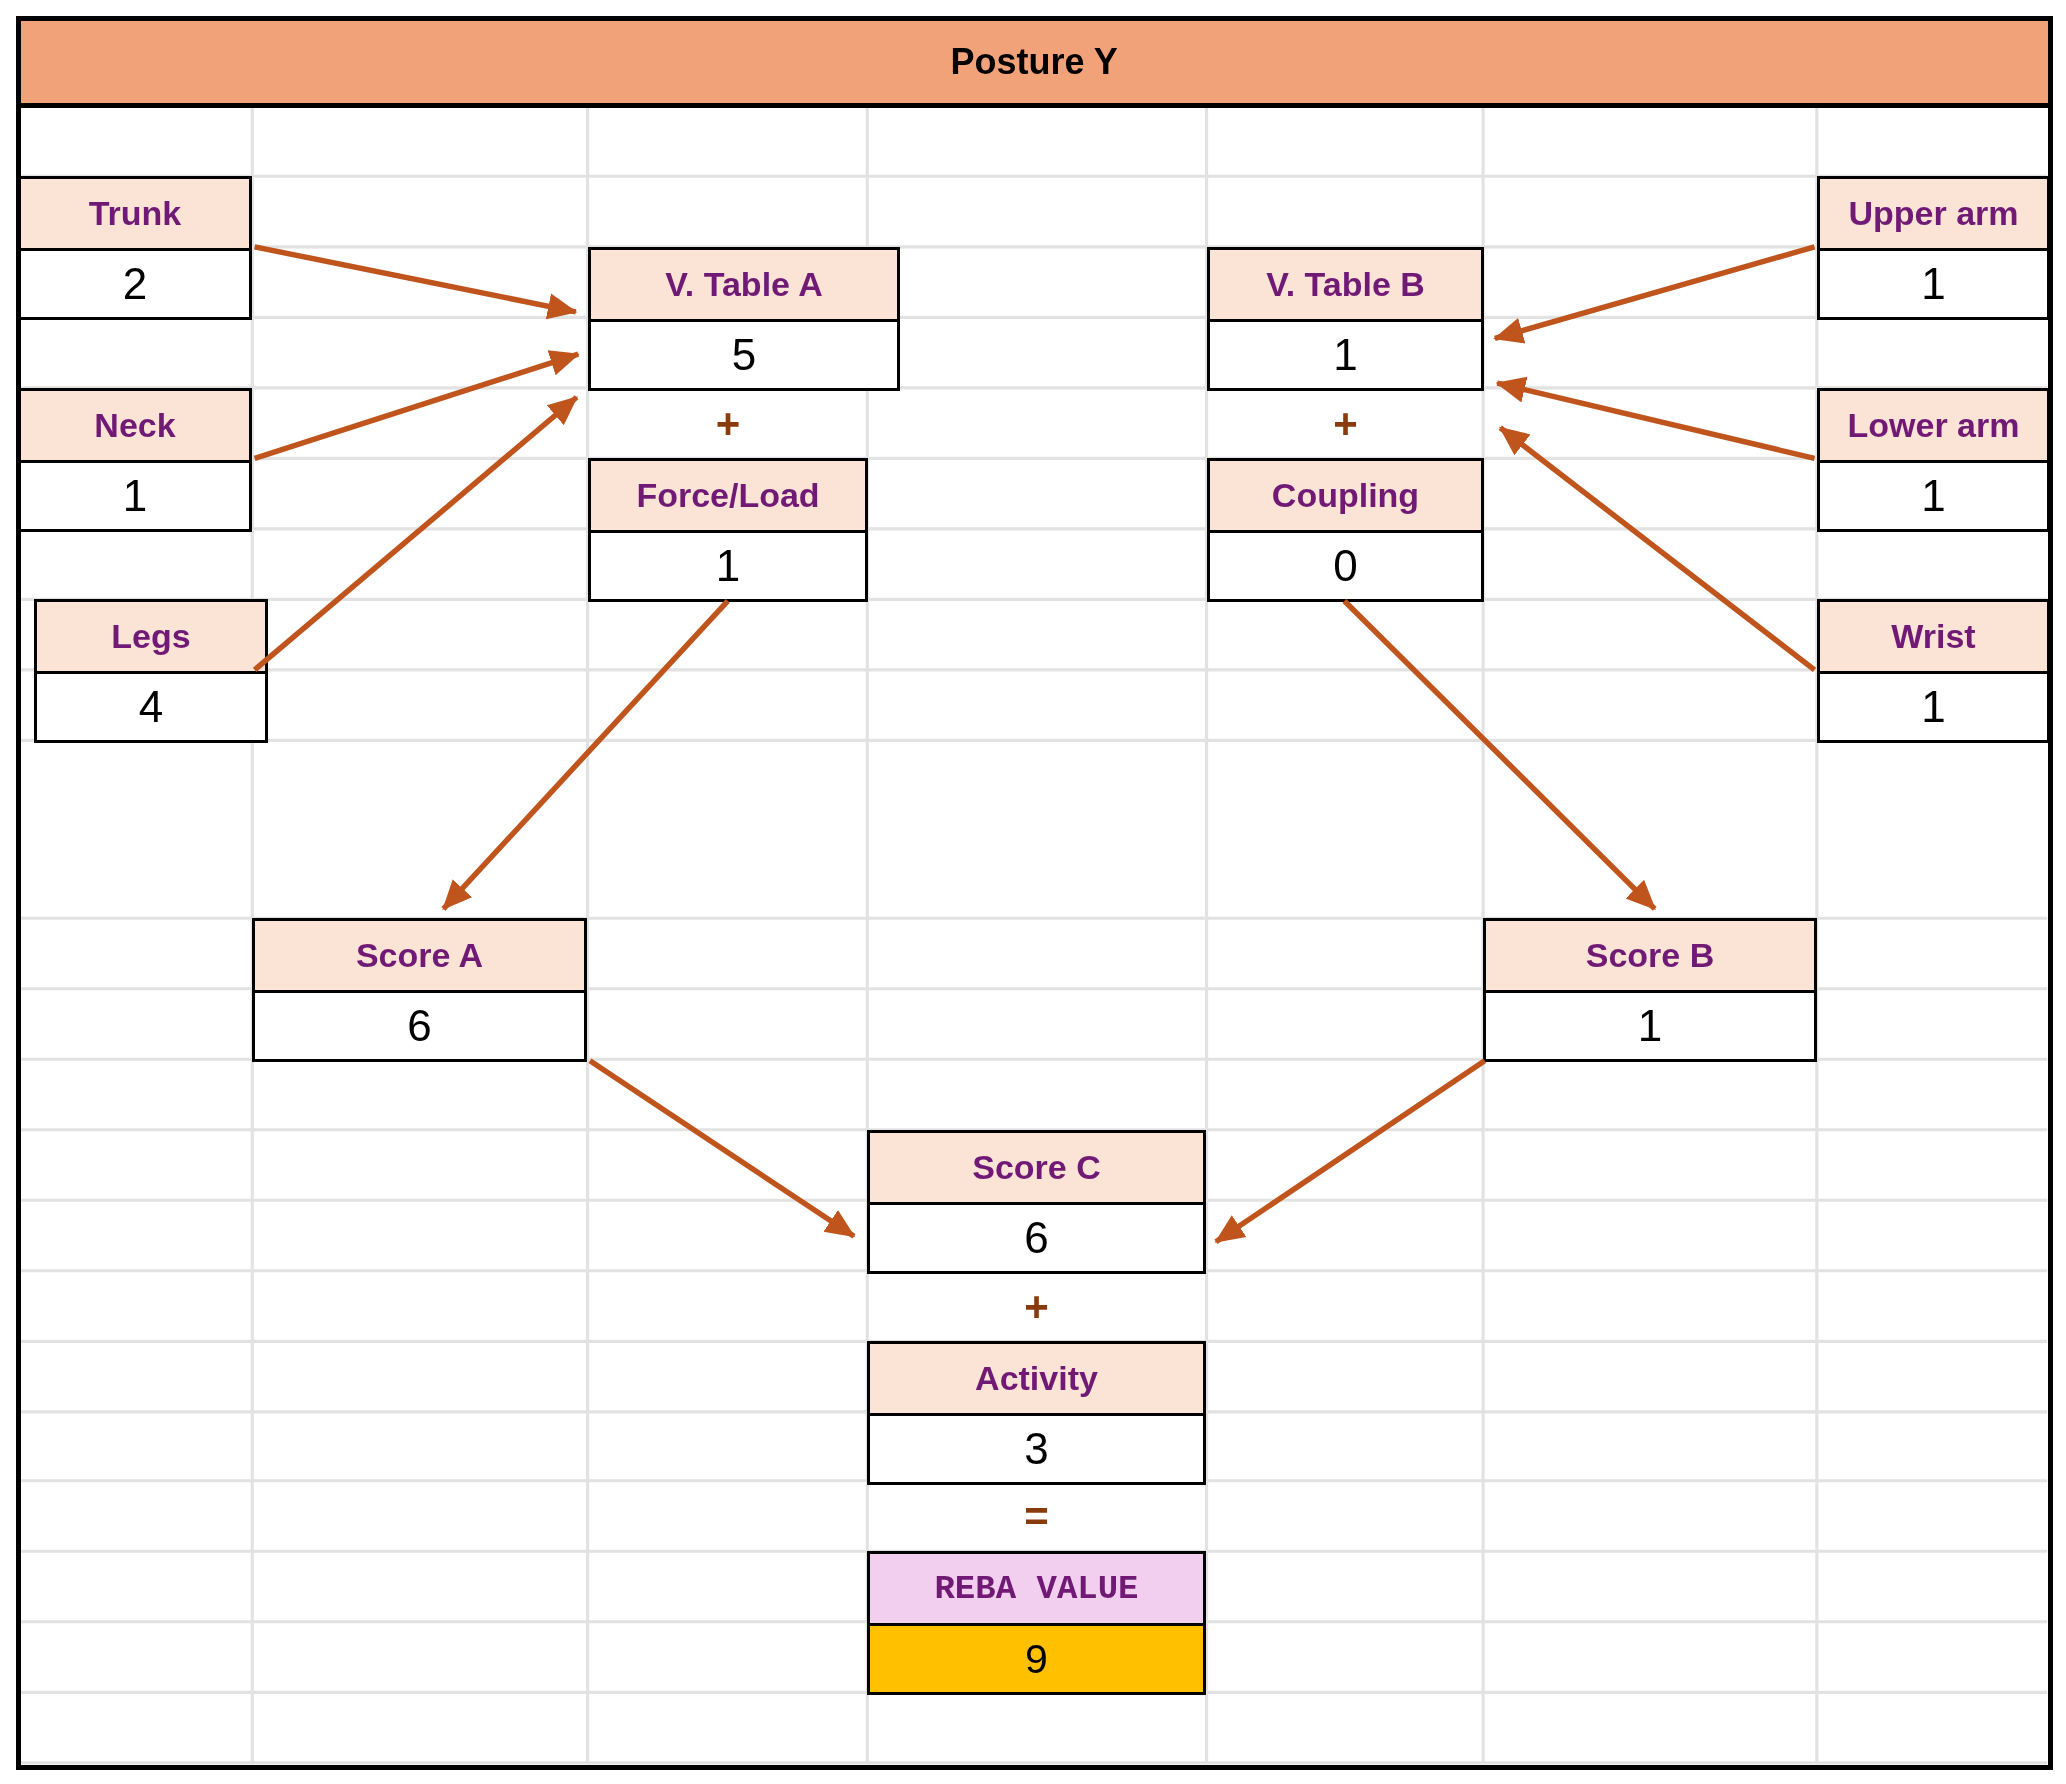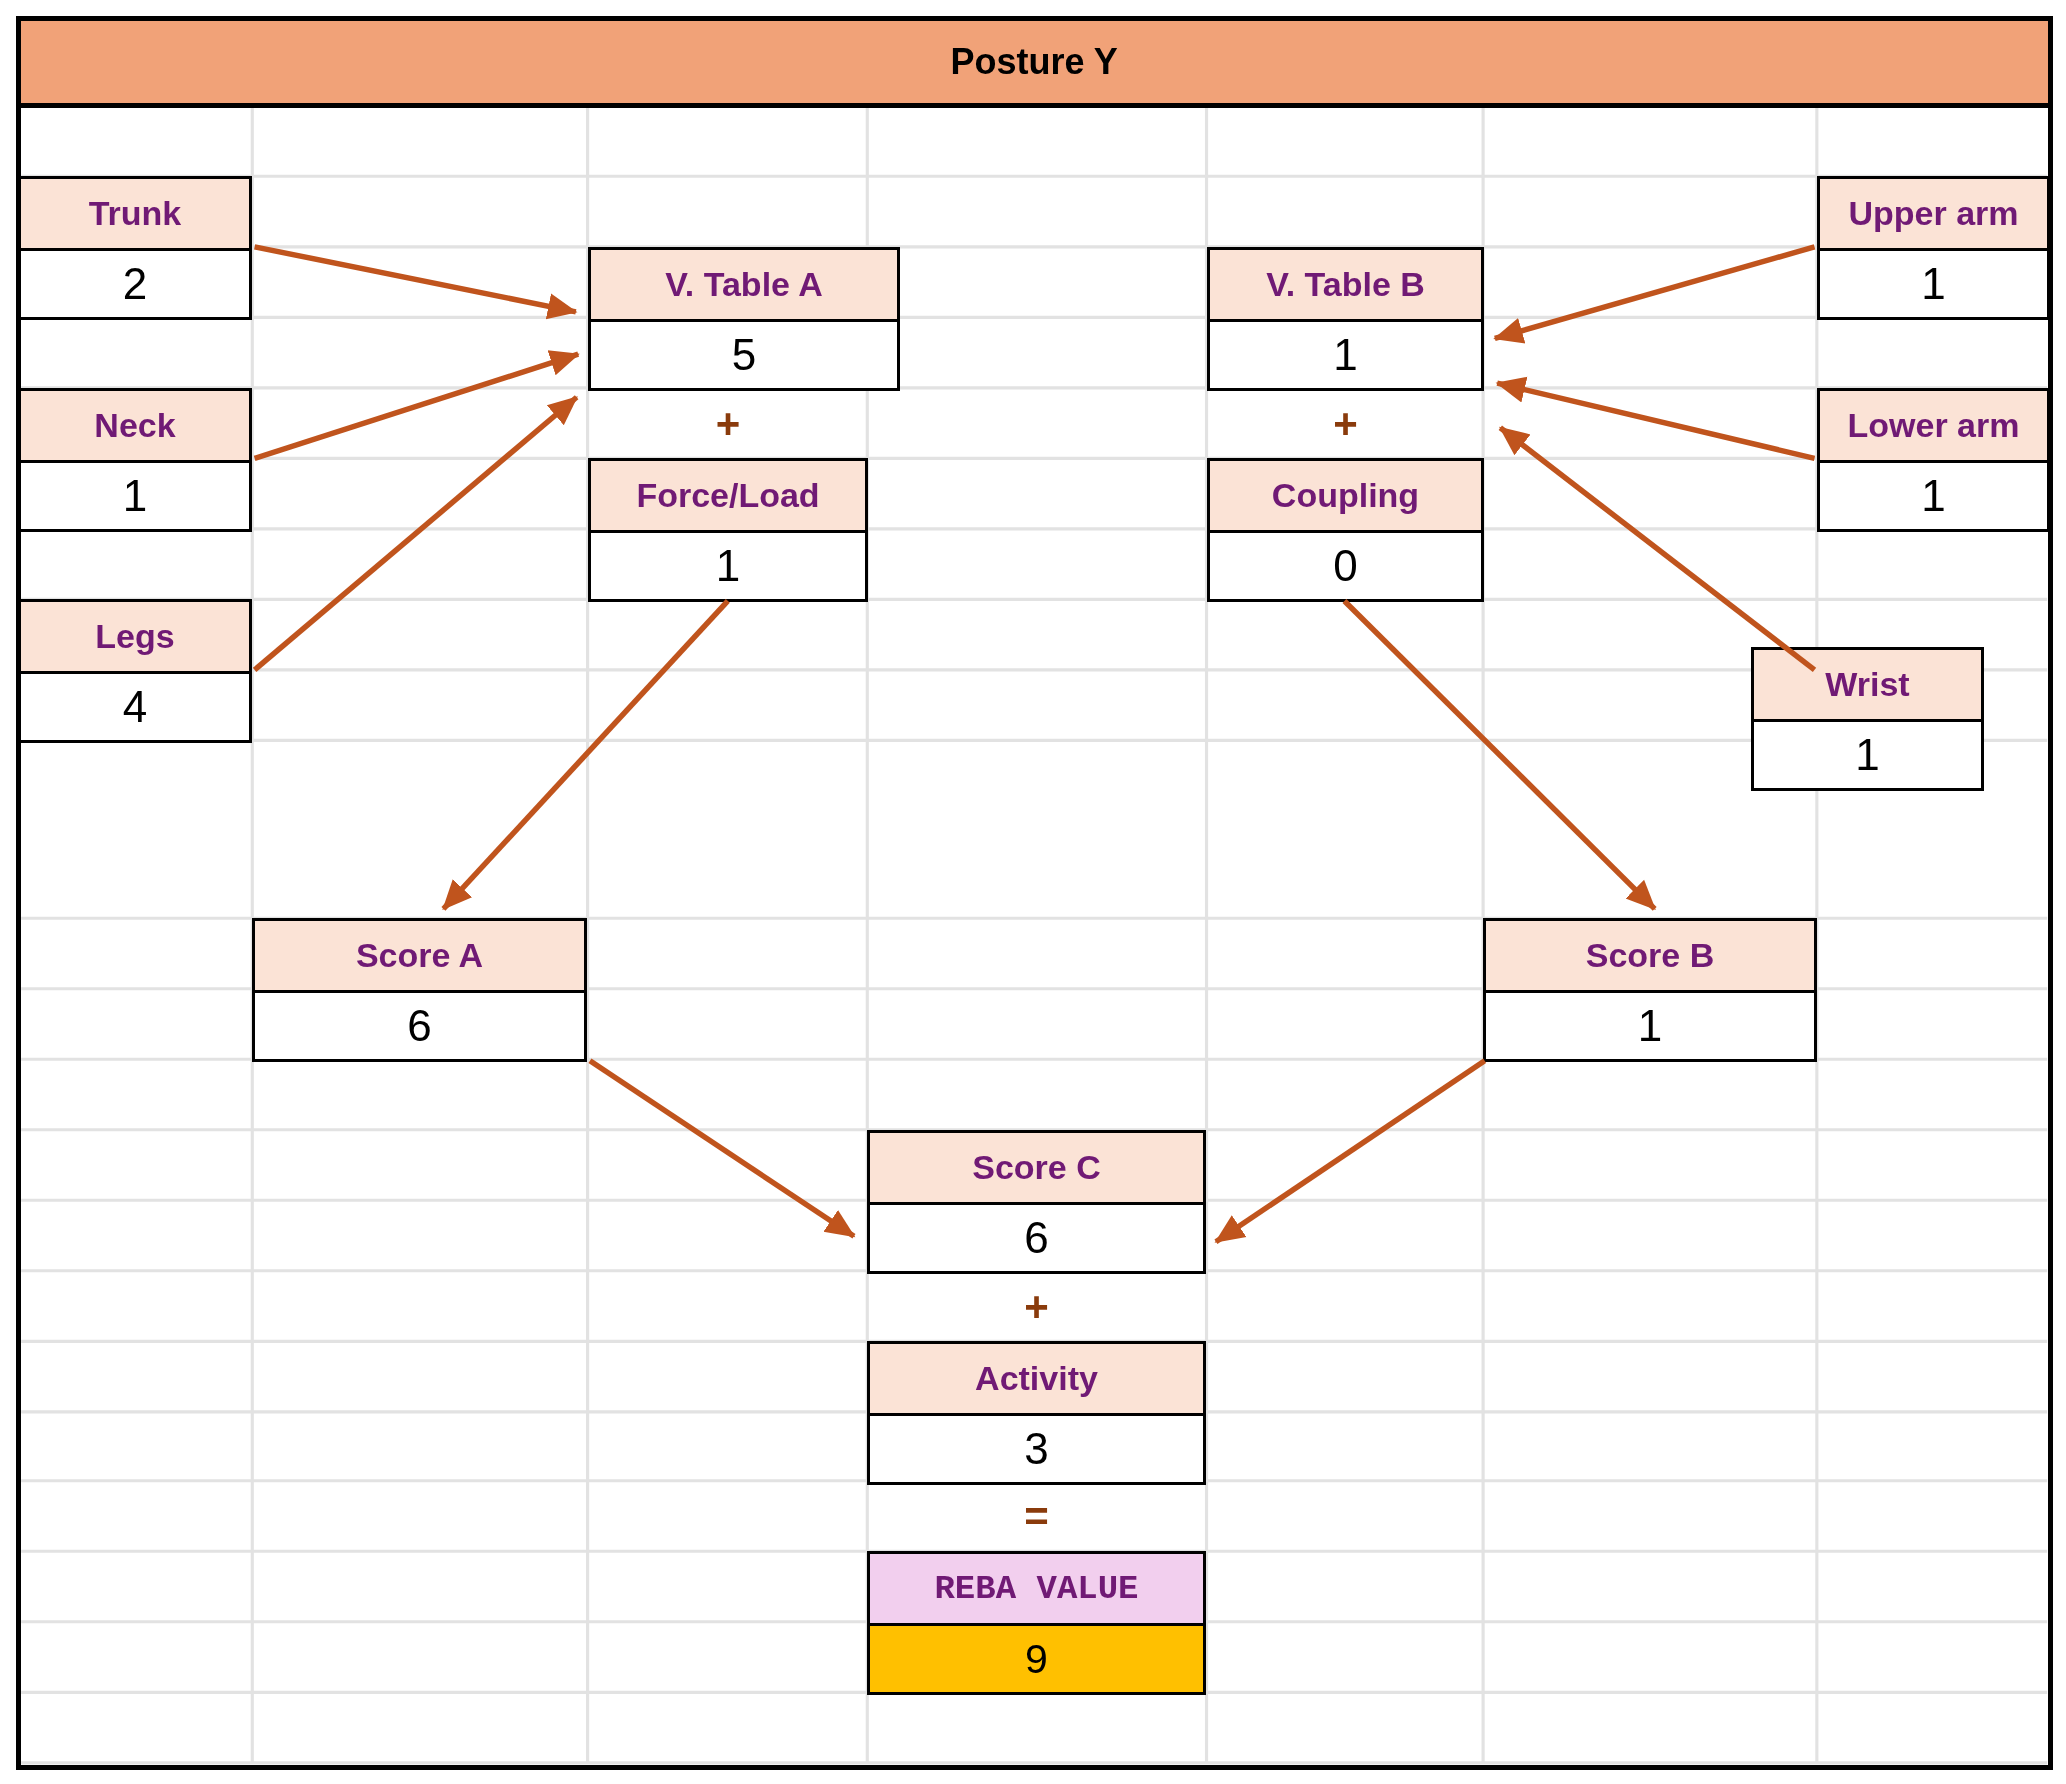--- a/index.html
+++ b/index.html
@@ -97,21 +97,21 @@
   </div>
 
   <div class="node" style="left:18px;top:176px;width:234px;">
     <div class="node-header">Trunk</div>
     <div class="node-value">2</div>
   </div>
   <div class="node" style="left:18px;top:388px;width:234px;">
     <div class="node-header">Neck</div>
     <div class="node-value">1</div>
   </div>
-  <div class="node" style="left:18px;top:599px;width:234px;">
+  <div class="node" style="left:34px;top:599px;width:234px;">
     <div class="node-header">Legs</div>
     <div class="node-value">4</div>
   </div>
 
   <div class="node" style="left:588px;top:247px;width:312px;">
     <div class="node-header">V. Table A</div>
     <div class="node-value">5</div>
   </div>
   <div class="operator" style="left:588px;top:388px;width:280px;">+</div>
   <div class="node" style="left:588px;top:458px;width:280px;">
@@ -130,21 +130,21 @@
   </div>
 
   <div class="node" style="left:1817px;top:176px;width:233px;">
     <div class="node-header">Upper arm</div>
     <div class="node-value">1</div>
   </div>
   <div class="node" style="left:1817px;top:388px;width:233px;">
     <div class="node-header">Lower arm</div>
     <div class="node-value">1</div>
   </div>
-  <div class="node" style="left:1751px;top:599px;width:233px;margin-top:48px;">
+  <div class="node" style="left:1817px;top:599px;width:233px;">
     <div class="node-header">Wrist</div>
     <div class="node-value">1</div>
   </div>
 
   <div class="node" style="left:252px;top:918px;width:335px;">
     <div class="node-header">Score A</div>
     <div class="node-value">6</div>
   </div>
   <div class="node" style="left:1483px;top:918px;width:334px;">
     <div class="node-header">Score B</div>

